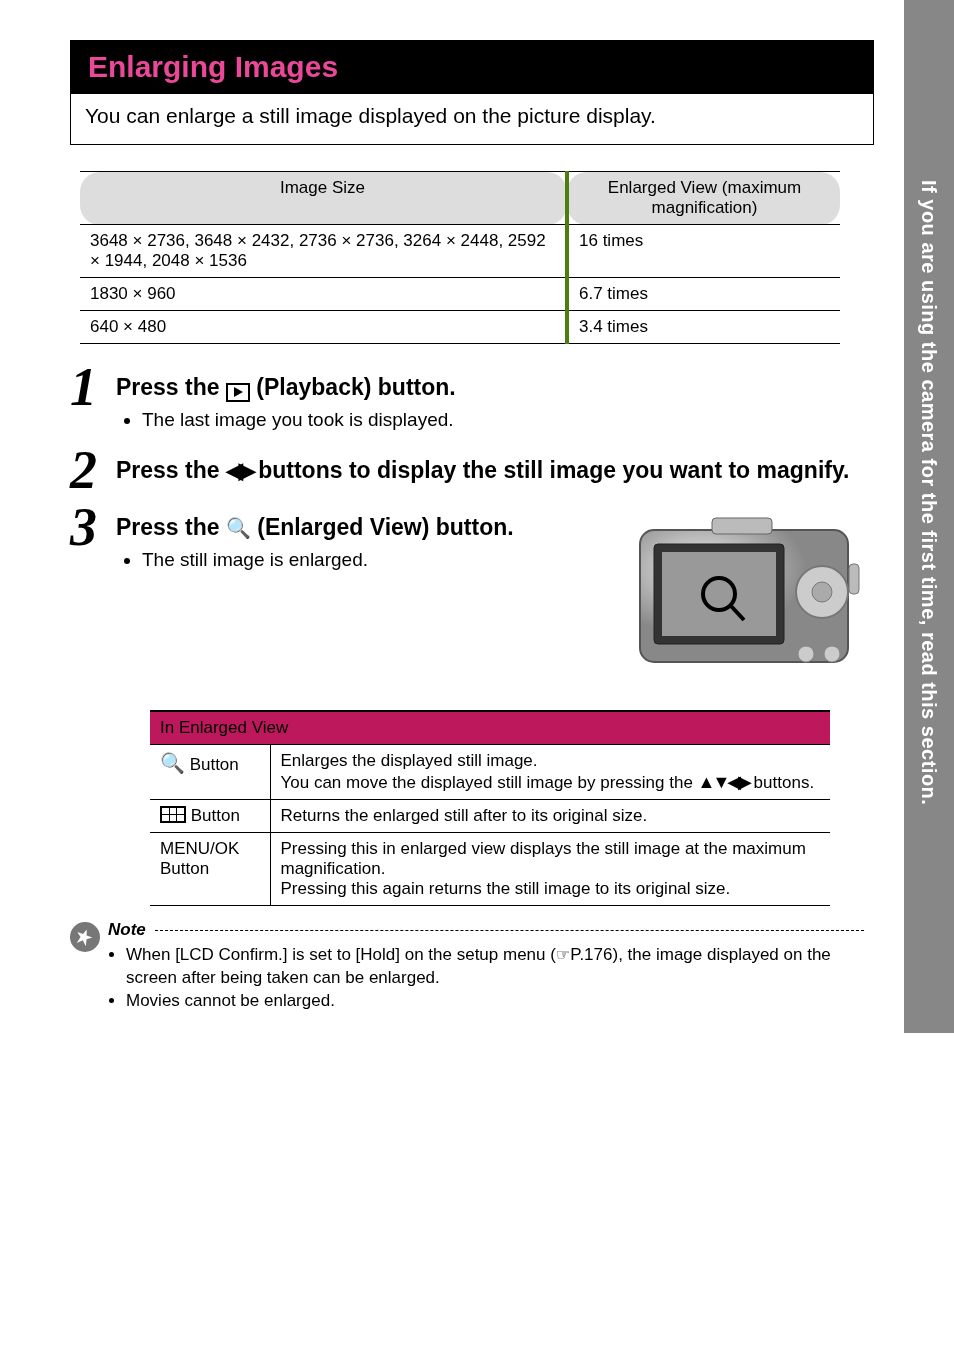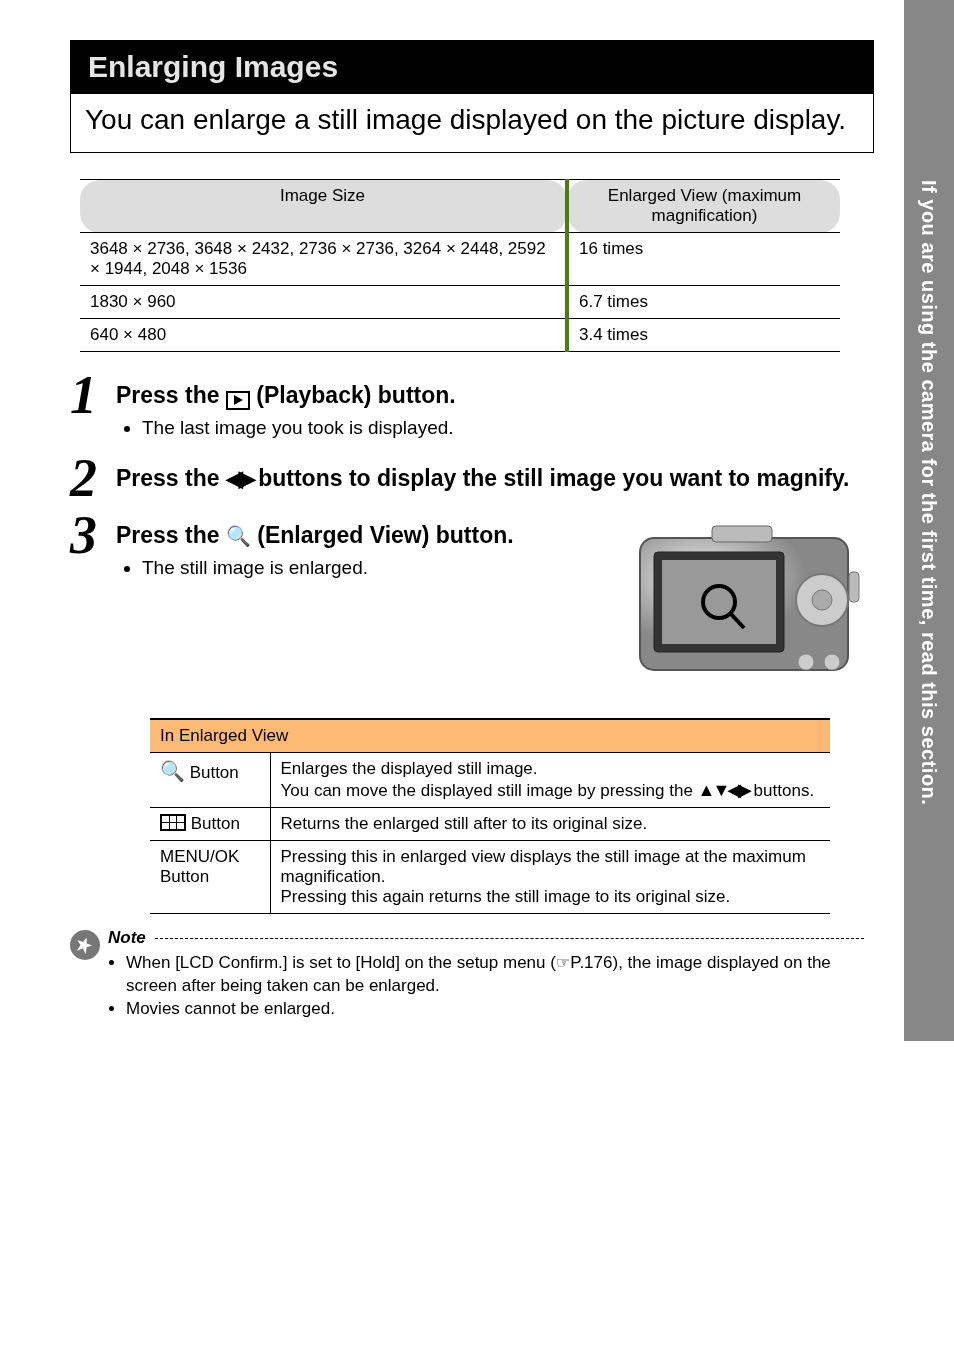--- a/index.html
+++ b/index.html
@@ -39,31 +39,31 @@
     bottom: 40px;
     right: 10px;
     color: #fff;
     font-weight: bold;
     font-size: 28px;
     text-align: center;
     width: 40px;
   }
   .title-bar {
     background: #000;
-    color: #e5e5e5;
+    color: #ec4899;
     font-weight: bold;
     font-size: 30px;
     padding: 10px 18px;
     margin-right: 50px;
   }
   .subtitle-box {
     border: 1px solid #000;
     border-top: none;
     padding: 10px 14px 16px 14px;
-    font-size: 28px;
+    font-size: 21px;
     margin-right: 50px;
     margin-bottom: 26px;
   }
   table.sizes {
     border-collapse: collapse;
     width: 760px;
     margin-left: 10px;
     font-size: 17px;
   }
   table.sizes th, table.sizes td {
@@ -145,21 +145,21 @@
     margin-top: 24px;
     font-size: 17px;
   }
   table.enlarged td {
     border-top: 1px solid #000;
     border-bottom: 1px solid #000;
     padding: 6px 10px;
     vertical-align: top;
   }
   table.enlarged .hdr td {
-    background: #fdba74;
+    background: #be185d;
     border-top: 2px solid #000;
   }
   table.enlarged td.c2 { border-left: 1px solid #000; }
   .dir-arrows { letter-spacing: -3px; font-size: 18px; }
   .note-block { margin-top: 14px; display: flex; align-items: flex-start; margin-right: 60px; }
   .note-icon {
     width: 30px; height: 30px;
     background: #777;
     border-radius: 50%;
     position: relative;

